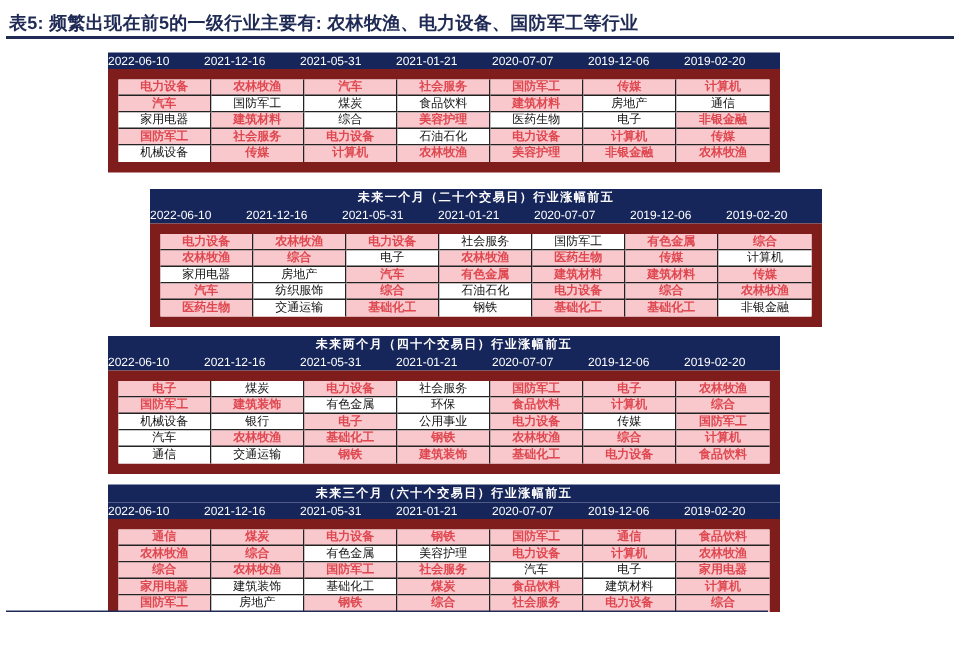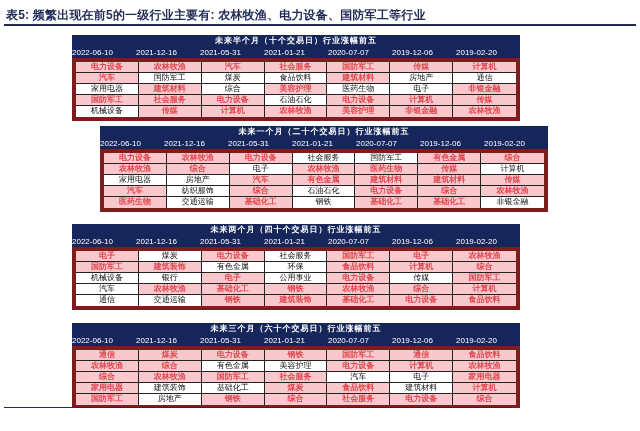--- a/index.html
+++ b/index.html
@@ -21,21 +21,21 @@
   .tbl-title{
     background:#16265a;color:#ffffff;
     height:12px;line-height:12px;font-size:8px;font-weight:bold;
     text-align:center;letter-spacing:1px;
   }
   .tbl-dates{
     display:grid;grid-template-columns:repeat(7,1fr);
     background:#16265a;color:#ffffff;
     height:11px;line-height:11px;font-size:8px;
   }
-  .tbl-body{border:4px solid #7f1d1d;box-sizing:border-box;}
+  .tbl-body{border:7px solid #7f1d1d;box-sizing:border-box;}
   .trow{display:grid;grid-template-columns:repeat(7,1fr);}
   .cell{
     height:11px;line-height:10px;box-sizing:border-box;
     border-right:1px solid #222222;border-bottom:1px solid #222222;
     font-size:8px;text-align:center;color:#111111;background:#ffffff;
     overflow:hidden;white-space:nowrap;
   }
   .cell:last-child{border-right:none;}
   .trow:last-child .cell{border-bottom:none;}
   .cell.hl{background:#f8c8cc;color:#df4850;font-weight:bold;}
@@ -45,21 +45,20 @@
   }
 </style>
 </head>
 <body>
 
 <div class="page">
   <div class="doc-title">表5: 频繁出现在前5的一级行业主要有: 农林牧渔、电力设备、国防军工等行业</div>
   <div class="rule rule-top"></div>
   <div id="tables">
       <div class="tbl" style="top: 35px;">
-        <div class="tbl-title">未来半个月（十个交易日）行业涨幅前五</div>
         <div class="tbl-dates">
           <div>2022-06-10</div>
           <div>2021-12-16</div>
           <div>2021-05-31</div>
           <div>2021-01-21</div>
           <div>2020-07-07</div>
           <div>2019-12-06</div>
           <div>2019-02-20</div>
         </div>
         <div class="tbl-body">

